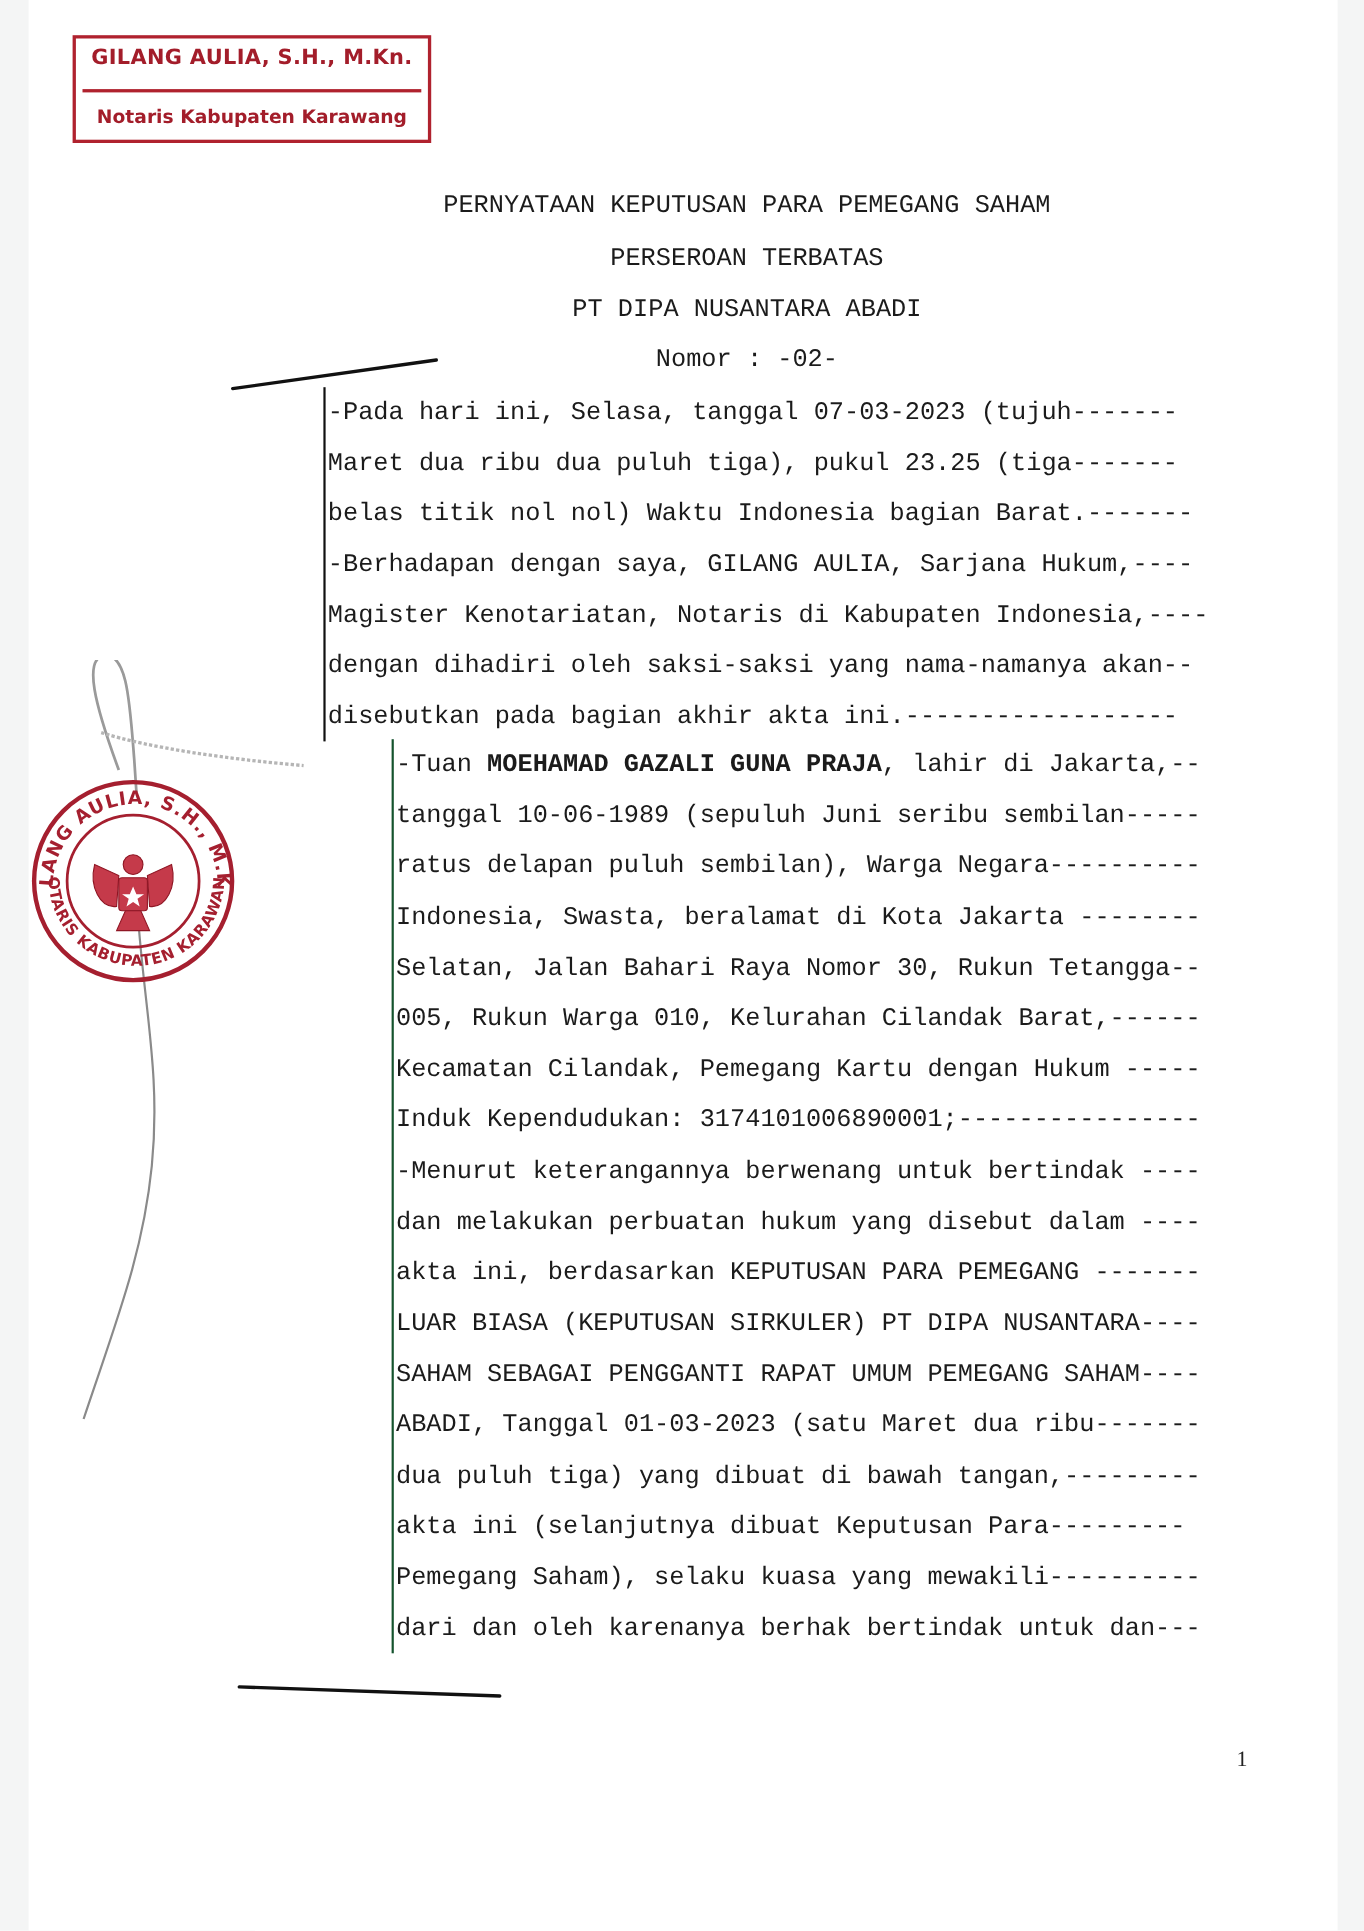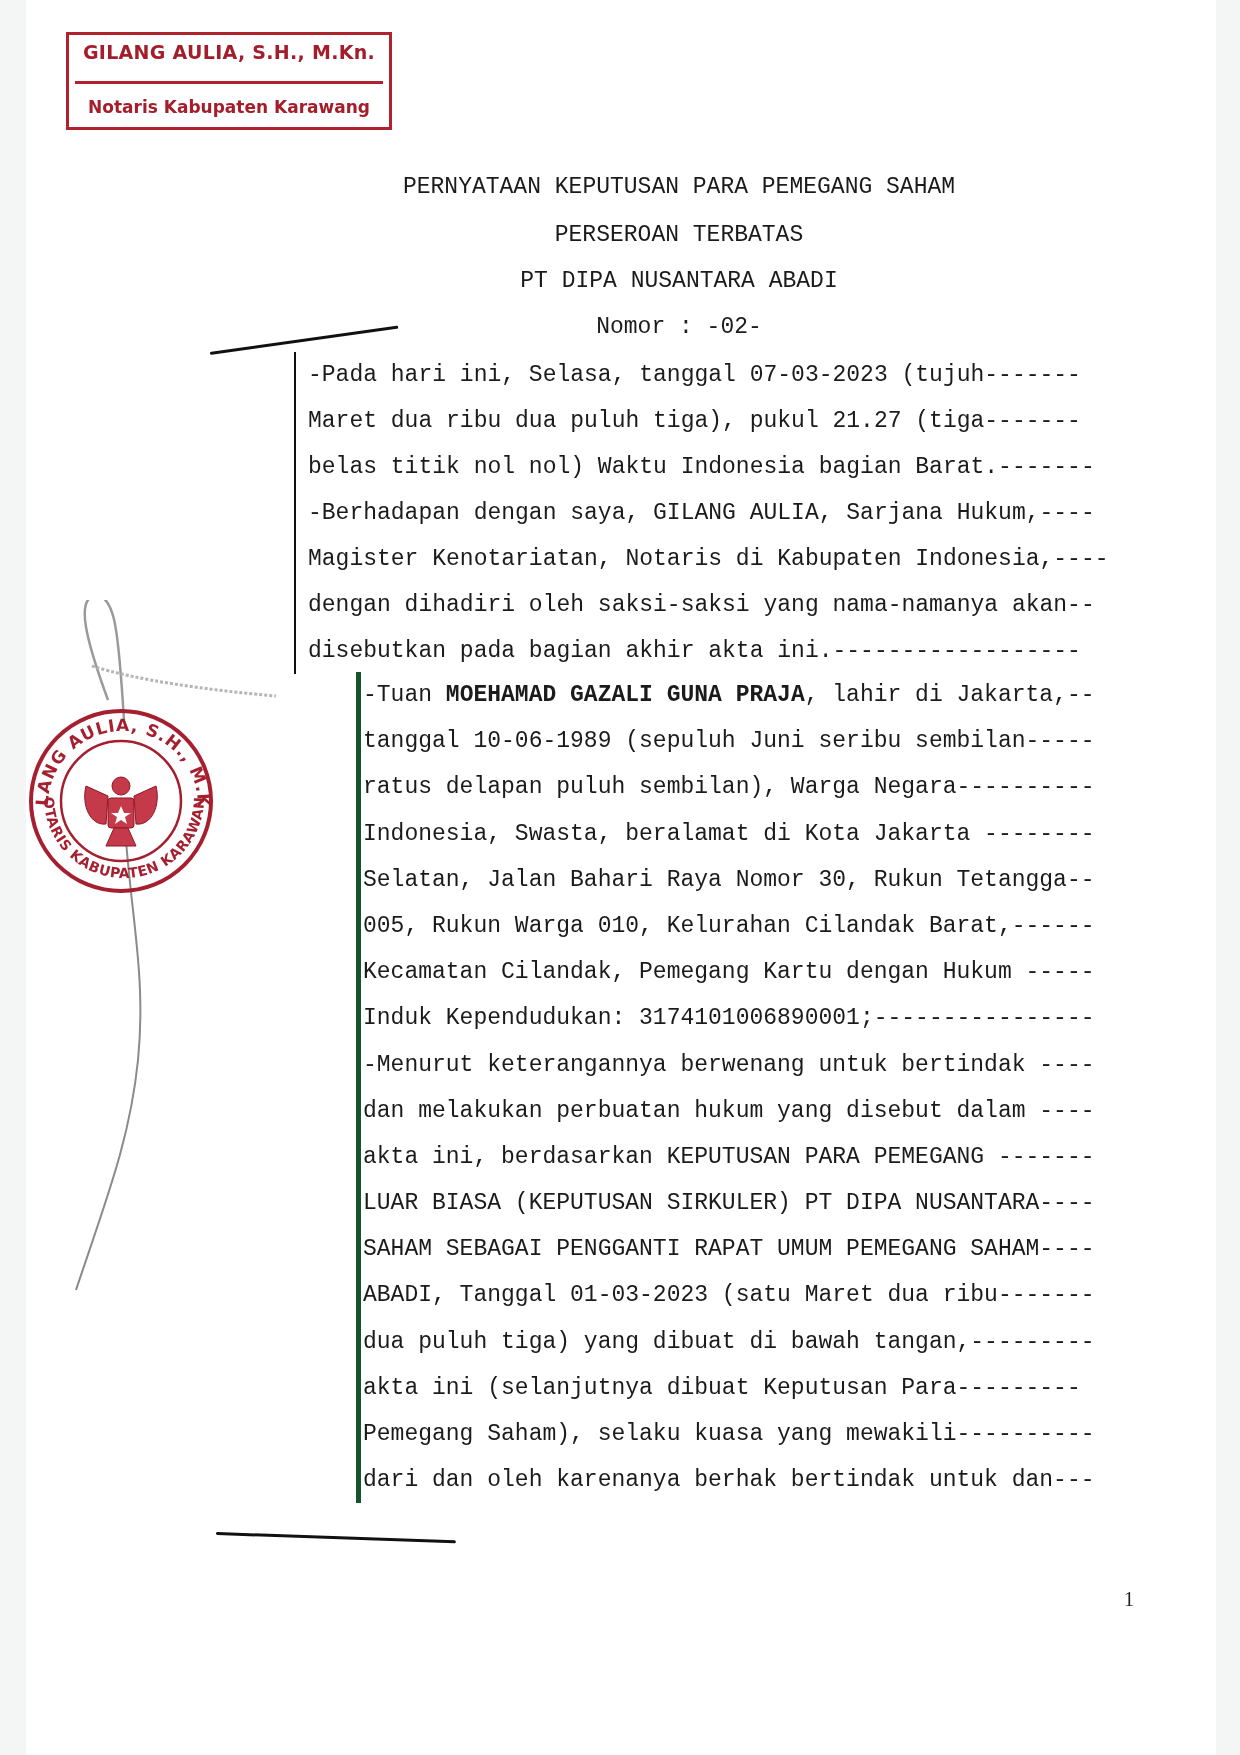--- a/index.html
+++ b/index.html
@@ -70,27 +70,27 @@
     .h1 { top: 174px; left: 58px; }
     .h2 { top: 222px; left: 58px; }
     .h3 { top: 268px; left: 58px; }
     .h4 { top: 314px; left: 58px; }
 
     .block1 {
       position: absolute;
       left: 268px;
       top: 352px;
       border-left: 2px solid #111;
-      padding-left: 12px;
+      padding-left: 2px;
     }
     .block2 {
       position: absolute;
       left: 330px;
       top: 672px;
-      border-left: 5px solid #14532d;
+      border-left: 2px solid #14532d;
       padding-left: 2px;
     }
     .line {
       height: 46px;
       line-height: 46px;
       white-space: pre;
       transform-origin: left center;
     }
     .block2 .line { height: 46.2px; line-height: 46.2px; }
     b.bold { font-weight: bold; }
@@ -135,21 +135,21 @@
     <div class="office">Notaris Kabupaten Karawang</div>
   </div>
 
   <div class="heading mono h1">PERNYATAAN KEPUTUSAN PARA PEMEGANG SAHAM</div>
   <div class="heading mono h2">PERSEROAN TERBATAS</div>
   <div class="heading mono h3">PT DIPA NUSANTARA ABADI</div>
   <div class="heading mono h4">Nomor : -02-</div>
 
   <div class="block1 mono">
     <div class="line">-Pada hari ini, Selasa, tanggal 07-03-2023 (tujuh-------</div>
-    <div class="line">Maret dua ribu dua puluh tiga), pukul 21.27 (tiga-------</div>
+    <div class="line">Maret dua ribu dua puluh tiga), pukul 23.25 (tiga-------</div>
     <div class="line">belas titik nol nol) Waktu Indonesia bagian Barat.-------</div>
     <div class="line">-Berhadapan dengan saya, GILANG AULIA, Sarjana Hukum,----</div>
     <div class="line">Magister Kenotariatan, Notaris di Kabupaten Indonesia,----</div>
     <div class="line">dengan dihadiri oleh saksi-saksi yang nama-namanya akan--</div>
     <div class="line">disebutkan pada bagian akhir akta ini.------------------</div>
   </div>
 
   <div class="block2 mono">
     <div class="line"><span>-Tuan </span><b class="bold">MOEHAMAD GAZALI GUNA PRAJA</b><span>, lahir di Jakarta,--</span></div>
     <div class="line">tanggal 10-06-1989 (sepuluh Juni seribu sembilan-----</div>

